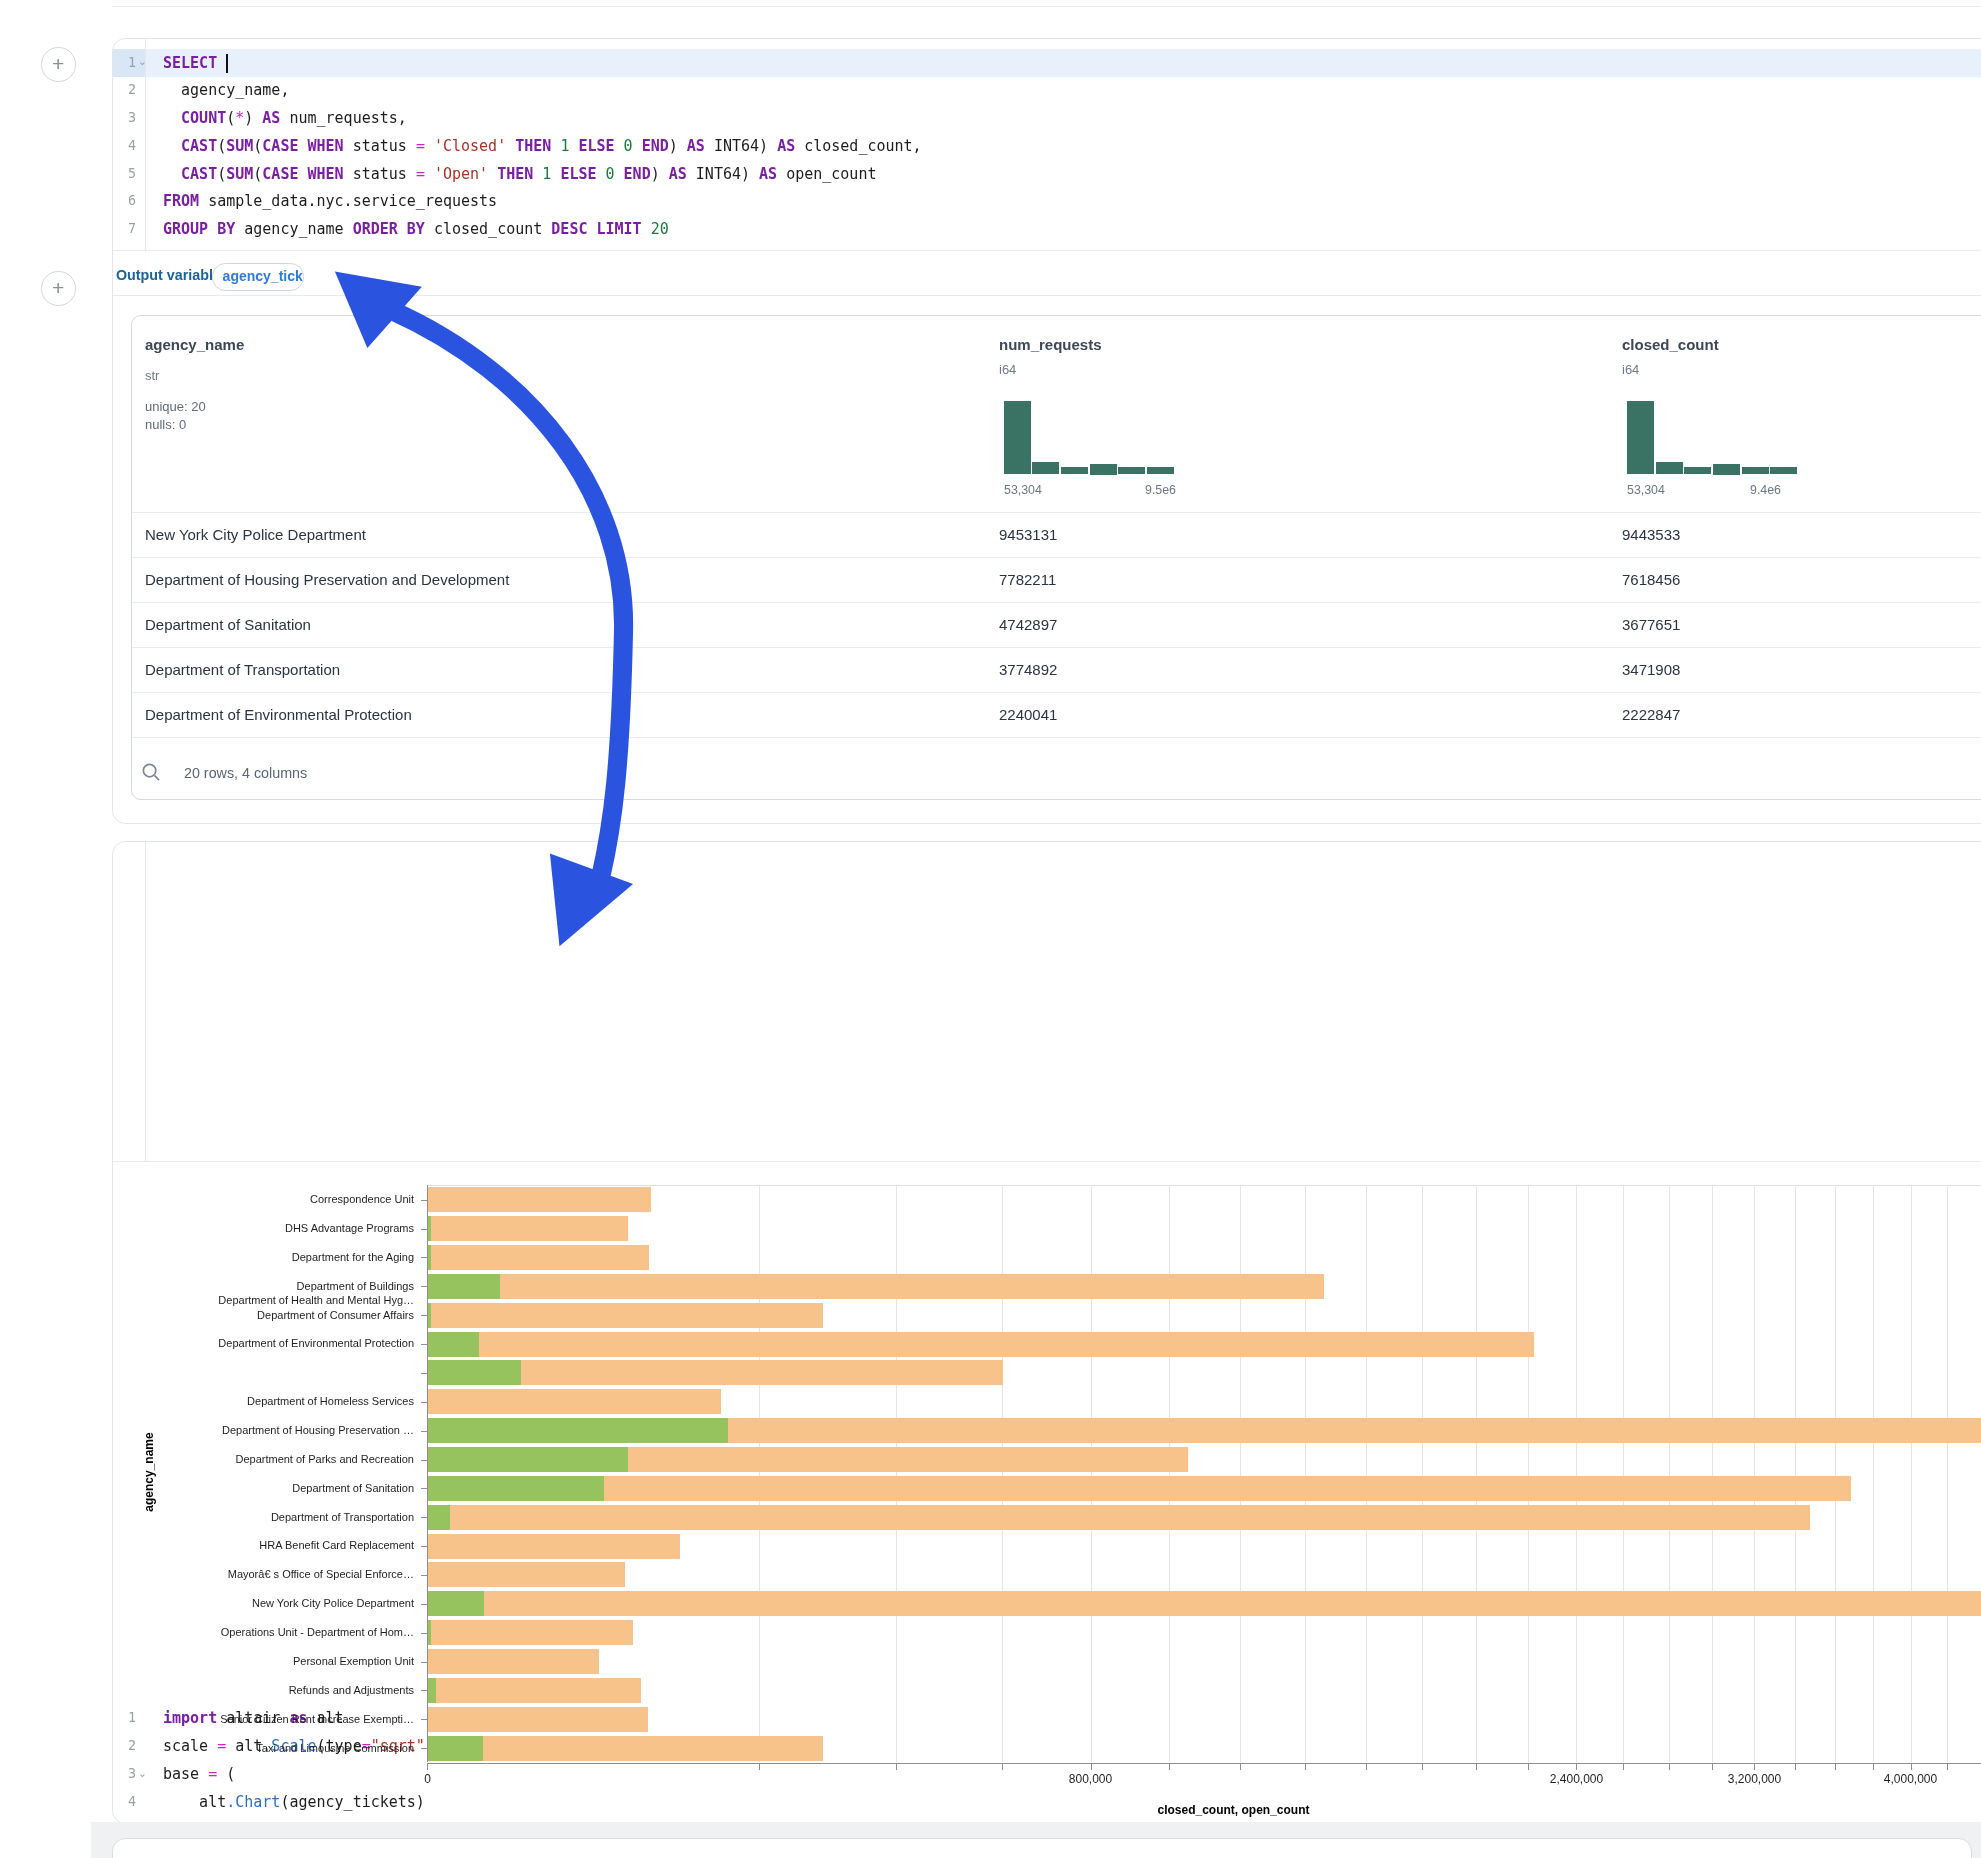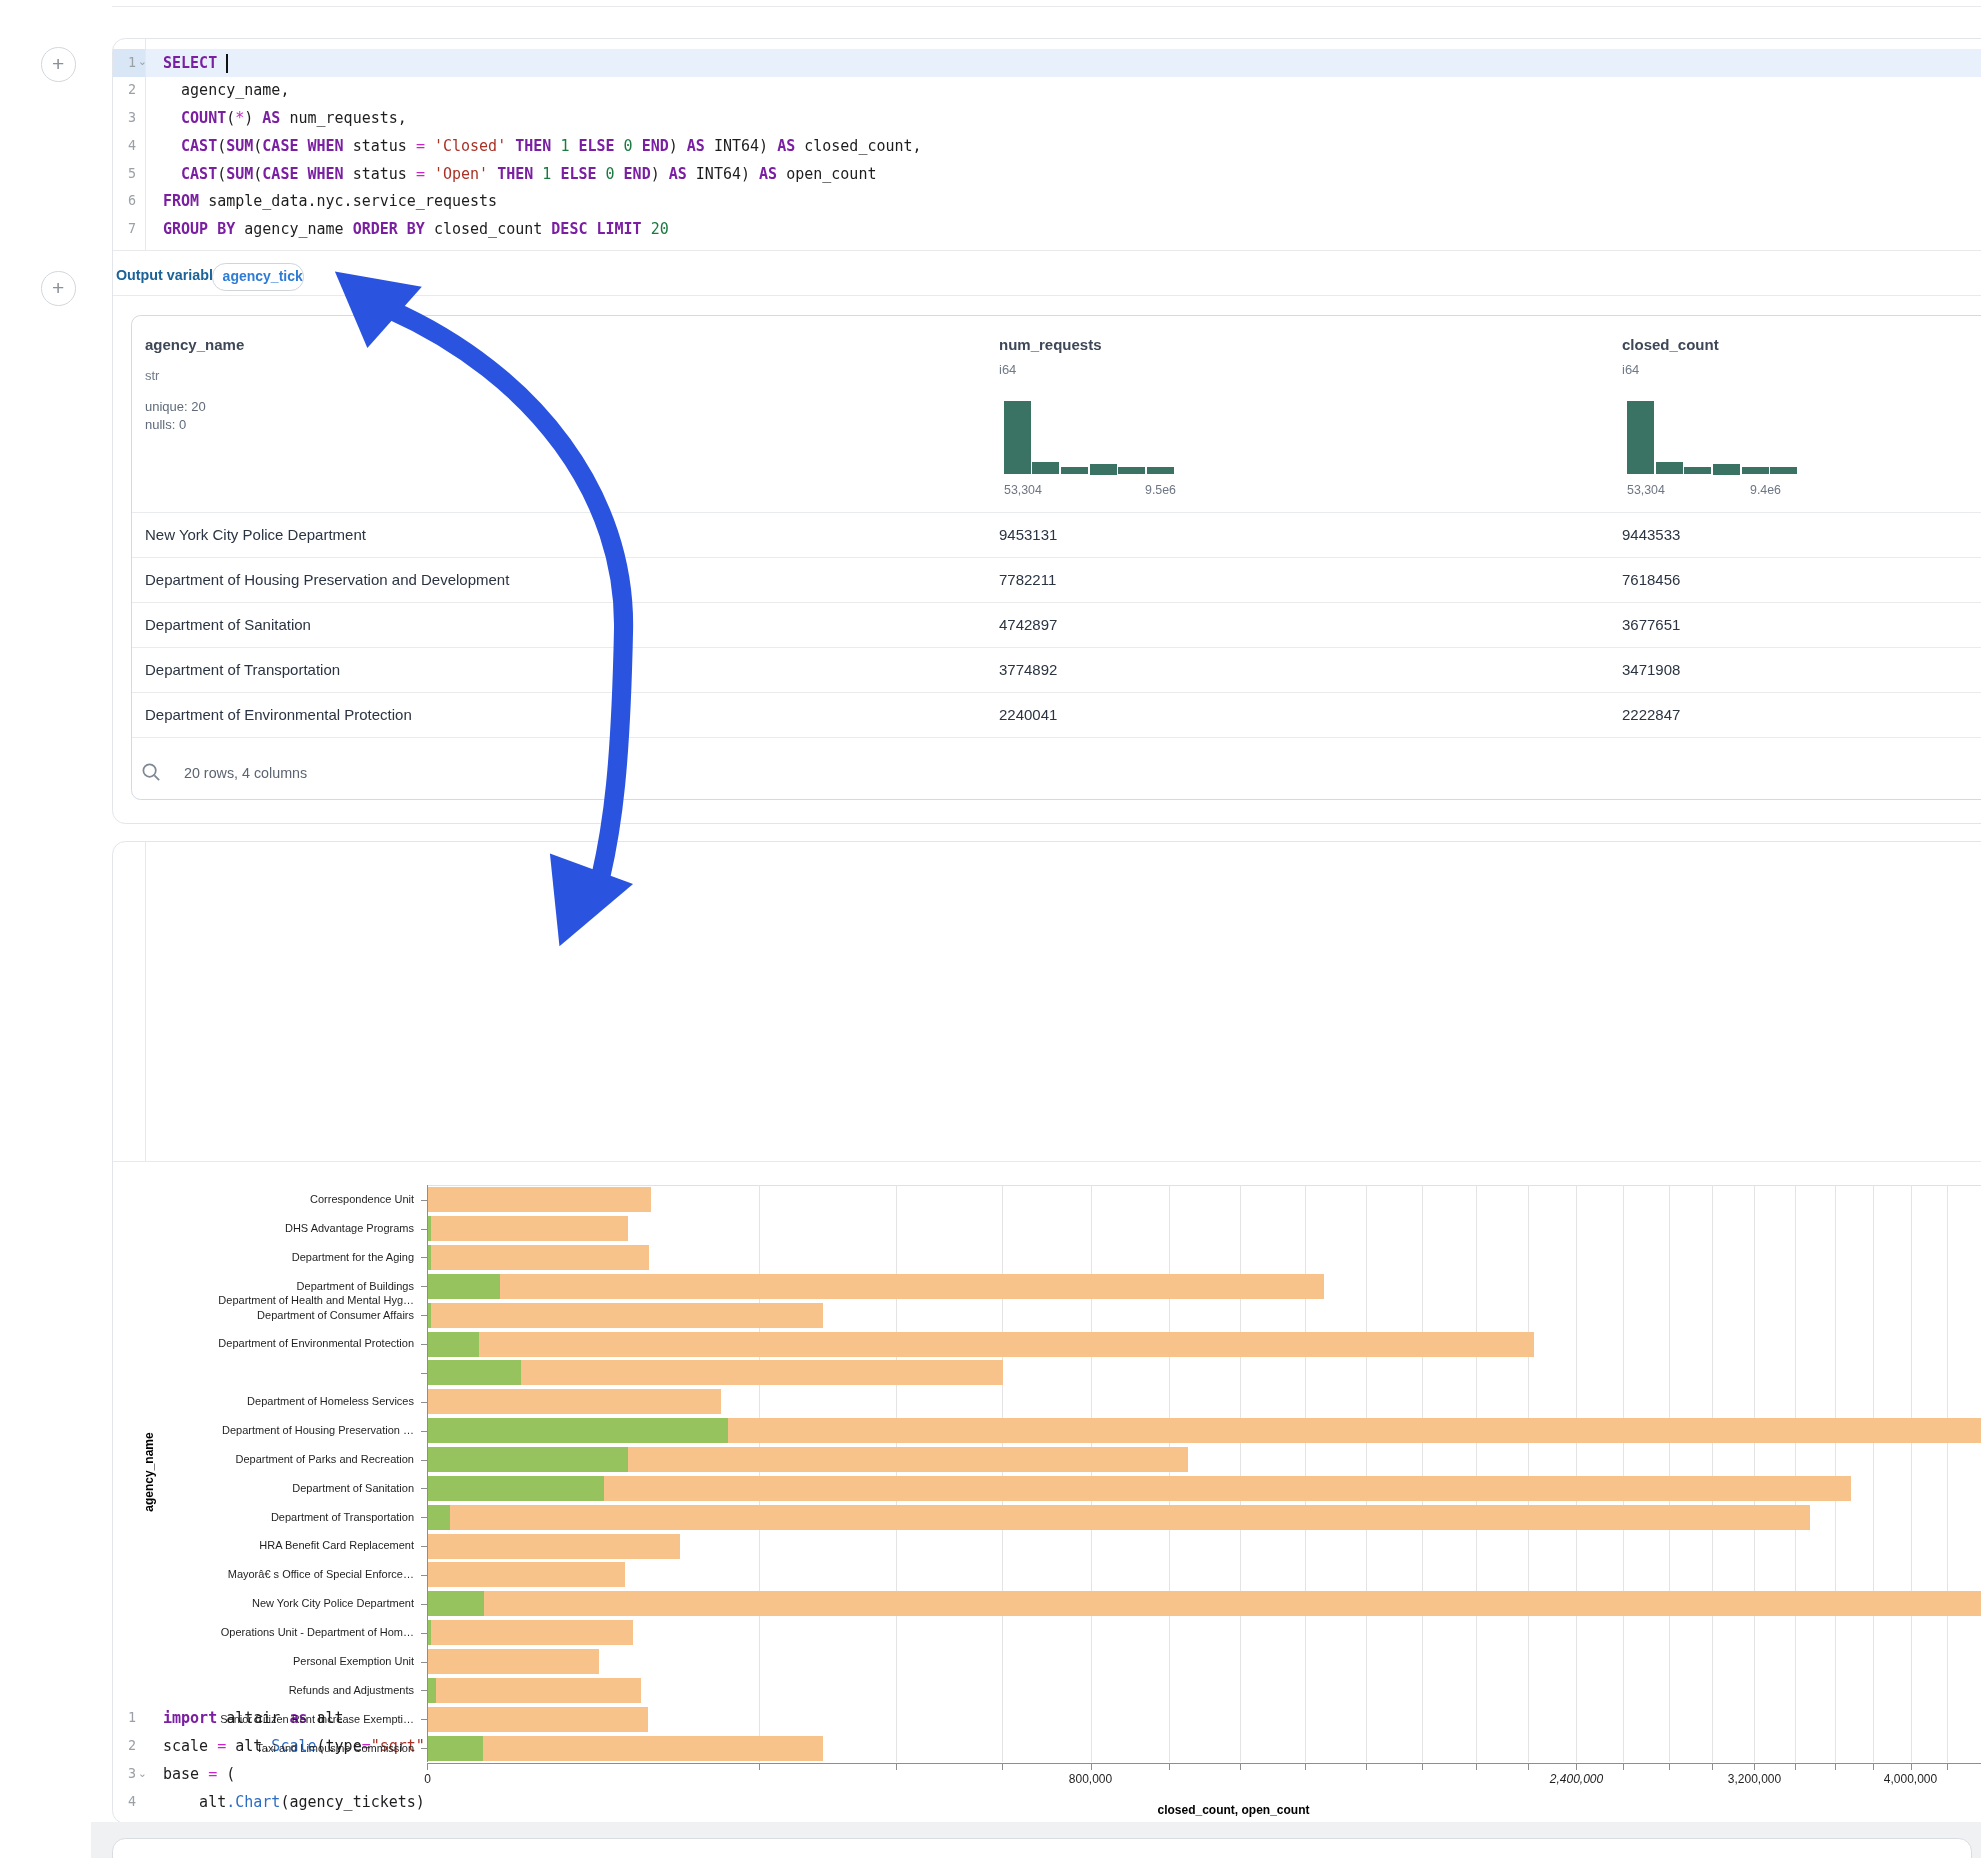--- a/index.html
+++ b/index.html
@@ -206,21 +206,21 @@
       <div class="grid-v" style="left:1873px;top:1185px;height:577px;"></div>
       <div class="xtick" style="left:1873px;top:1763px;"></div>
       <div class="grid-v" style="left:1911px;top:1185px;height:577px;"></div>
       <div class="xtick" style="left:1911px;top:1763px;"></div>
       <div class="grid-v" style="left:1947px;top:1185px;height:577px;"></div>
       <div class="xtick" style="left:1947px;top:1763px;"></div>
       <div class="xtick" style="left:427px;top:1763px;"></div>
       <div class="xlab" style="left:370px;top:1772px;width:115px;">0</div>
       <div class="xlab" style="left:1033px;top:1772px;width:115px;">800,000</div>
       <div class="xlab" style="left:1308px;top:1822px;width:115px;margin-top:28px;">1,600,000</div>
-      <div class="xlab" style="left:1519px;top:1772px;width:115px;font-style:italic;">2,400,000</div>
+      <div class="xlab" style="left:1519px;top:1772px;width:115px;">2,400,000</div>
       <div class="xlab" style="left:1697px;top:1772px;width:115px;">3,200,000</div>
       <div class="xlab" style="left:1853px;top:1772px;width:115px;">4,000,000</div>
       <div class="ylab" style="left:99px;top:1193px;width:315px;">Correspondence Unit</div>
       <div class="ytick" style="left:421px;top:1200px;"></div>
       <div class="bar" style="left:428px;top:1187px;width:223px;height:25px;background:#F8C38A;"></div>
       <div class="ylab" style="left:99px;top:1222px;width:315px;">DHS Advantage Programs</div>
       <div class="ytick" style="left:421px;top:1229px;"></div>
       <div class="bar" style="left:428px;top:1216px;width:200px;height:25px;background:#F8C38A;"></div>
       <div class="bar" style="left:428px;top:1216px;width:2.9px;height:25px;background:#97C35F;"></div>
       <div class="ylab" style="left:99px;top:1251px;width:315px;">Department for the Aging</div>

